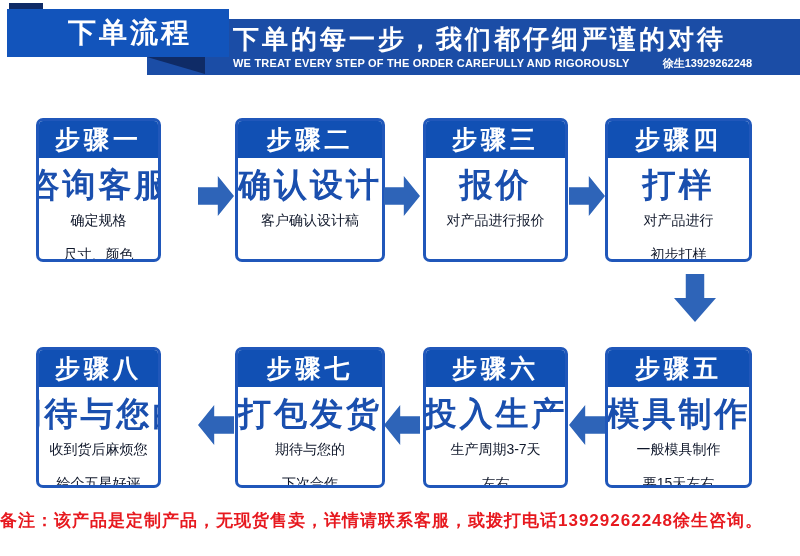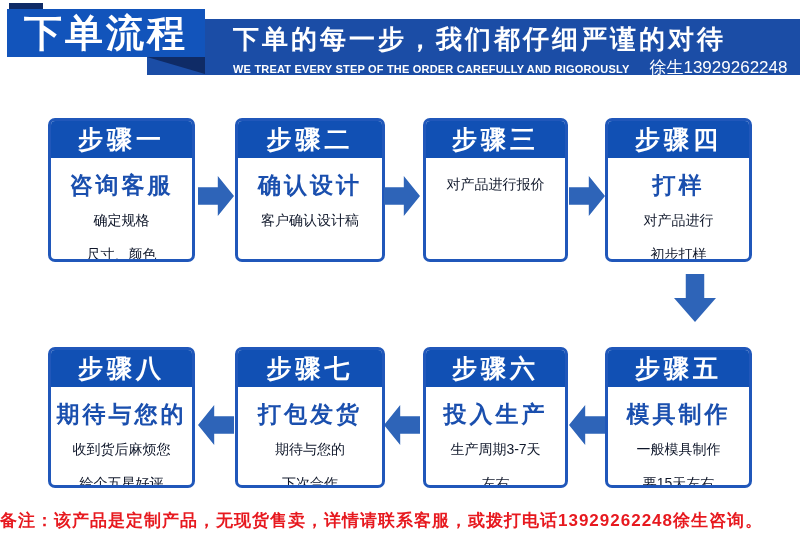--- a/index.html
+++ b/index.html
@@ -32,60 +32,60 @@
   }
   .banner-row{
     display:flex;justify-content:space-between;align-items:baseline;
     margin-top:1px;
     text-align:right;
   }
   .banner-en{
     font-size:11px;font-weight:bold;letter-spacing:0.2px;white-space:nowrap;
   }
   .banner-contact{
-    font-size:17px;font-weight:normal;white-space:nowrap;margin-left:20px;
+    font-size:11px;font-weight:bold;white-space:nowrap;margin-left:20px;
   }
   .banner-fold{
     position:absolute;left:147px;top:57px;width:58px;height:17px;
     background:#0f2b66;z-index:2;
     clip-path:polygon(0 0,100% 0,100% 100%);
   }
   .title-box{
     position:absolute;left:7px;top:9px;width:198px;height:48px;
     background:#1254bb;z-index:4;
-    color:#ffffff;font-size:38px;font-weight:bold;letter-spacing:3px;
-    text-align:center;line-height:48px;white-space:nowrap;
+    color:#ffffff;font-size:28px;font-weight:bold;letter-spacing:3px;
+    text-align:center;line-height:48px;white-space:nowrap;padding-left:24px;
   }
 
   
   .step-box{
     position:absolute;height:144px;
     background:#ffffff;
     border:3px solid #2057ba;
     border-radius:7px;
     box-sizing:border-box;
     overflow:hidden;
   }
   .r1{top:118px;}
   .r2{top:347px;height:141px;}
-  .c1{left:48px;width:147px;}
+  .c1{left:36px;width:125px;}
   .c2{left:235px;width:150px;}
   .c3{left:423px;width:145px;}
   .c4{left:605px;width:147px;}
   .step-head{
     height:37px;background:#1150b4;
     color:#ffffff;font-size:25px;font-weight:bold;letter-spacing:4px;
     text-align:center;line-height:37px;white-space:nowrap;
   }
   .step-body{
     display:flex;flex-direction:column;align-items:center;
     padding-top:9px;
   }
   .step-title{
-    font-size:23px;font-weight:bold;letter-spacing:3px;
+    font-size:33px;font-weight:bold;letter-spacing:3px;
     color:#1a4fae;line-height:36px;white-space:nowrap;
   }
   .step-line{
     font-size:14px;color:#0f172a;line-height:34px;white-space:nowrap;
   }
 
   
   .arrow{position:absolute;background:#2e64b8;}
   .arrow-right{
     width:36px;height:40px;
@@ -144,20 +144,21 @@
     <div class="step-body">
       <div class="step-title">确认设计</div>
       <div class="step-line">客户确认设计稿</div>
     </div>
   </div>
   <div class="arrow arrow-right a-r1 g2"></div>
 
   <div class="step-box r1 c3">
     <div class="step-head">步骤三</div>
     <div class="step-body">
+      <div class="step-title">报价</div>
       <div class="step-line">对产品进行报价</div>
     </div>
   </div>
   <div class="arrow arrow-right a-r1 g3"></div>
 
   <div class="step-box r1 c4">
     <div class="step-head">步骤四</div>
     <div class="step-body">
       <div class="step-title">打样</div>
       <div class="step-line">对产品进行</div>

